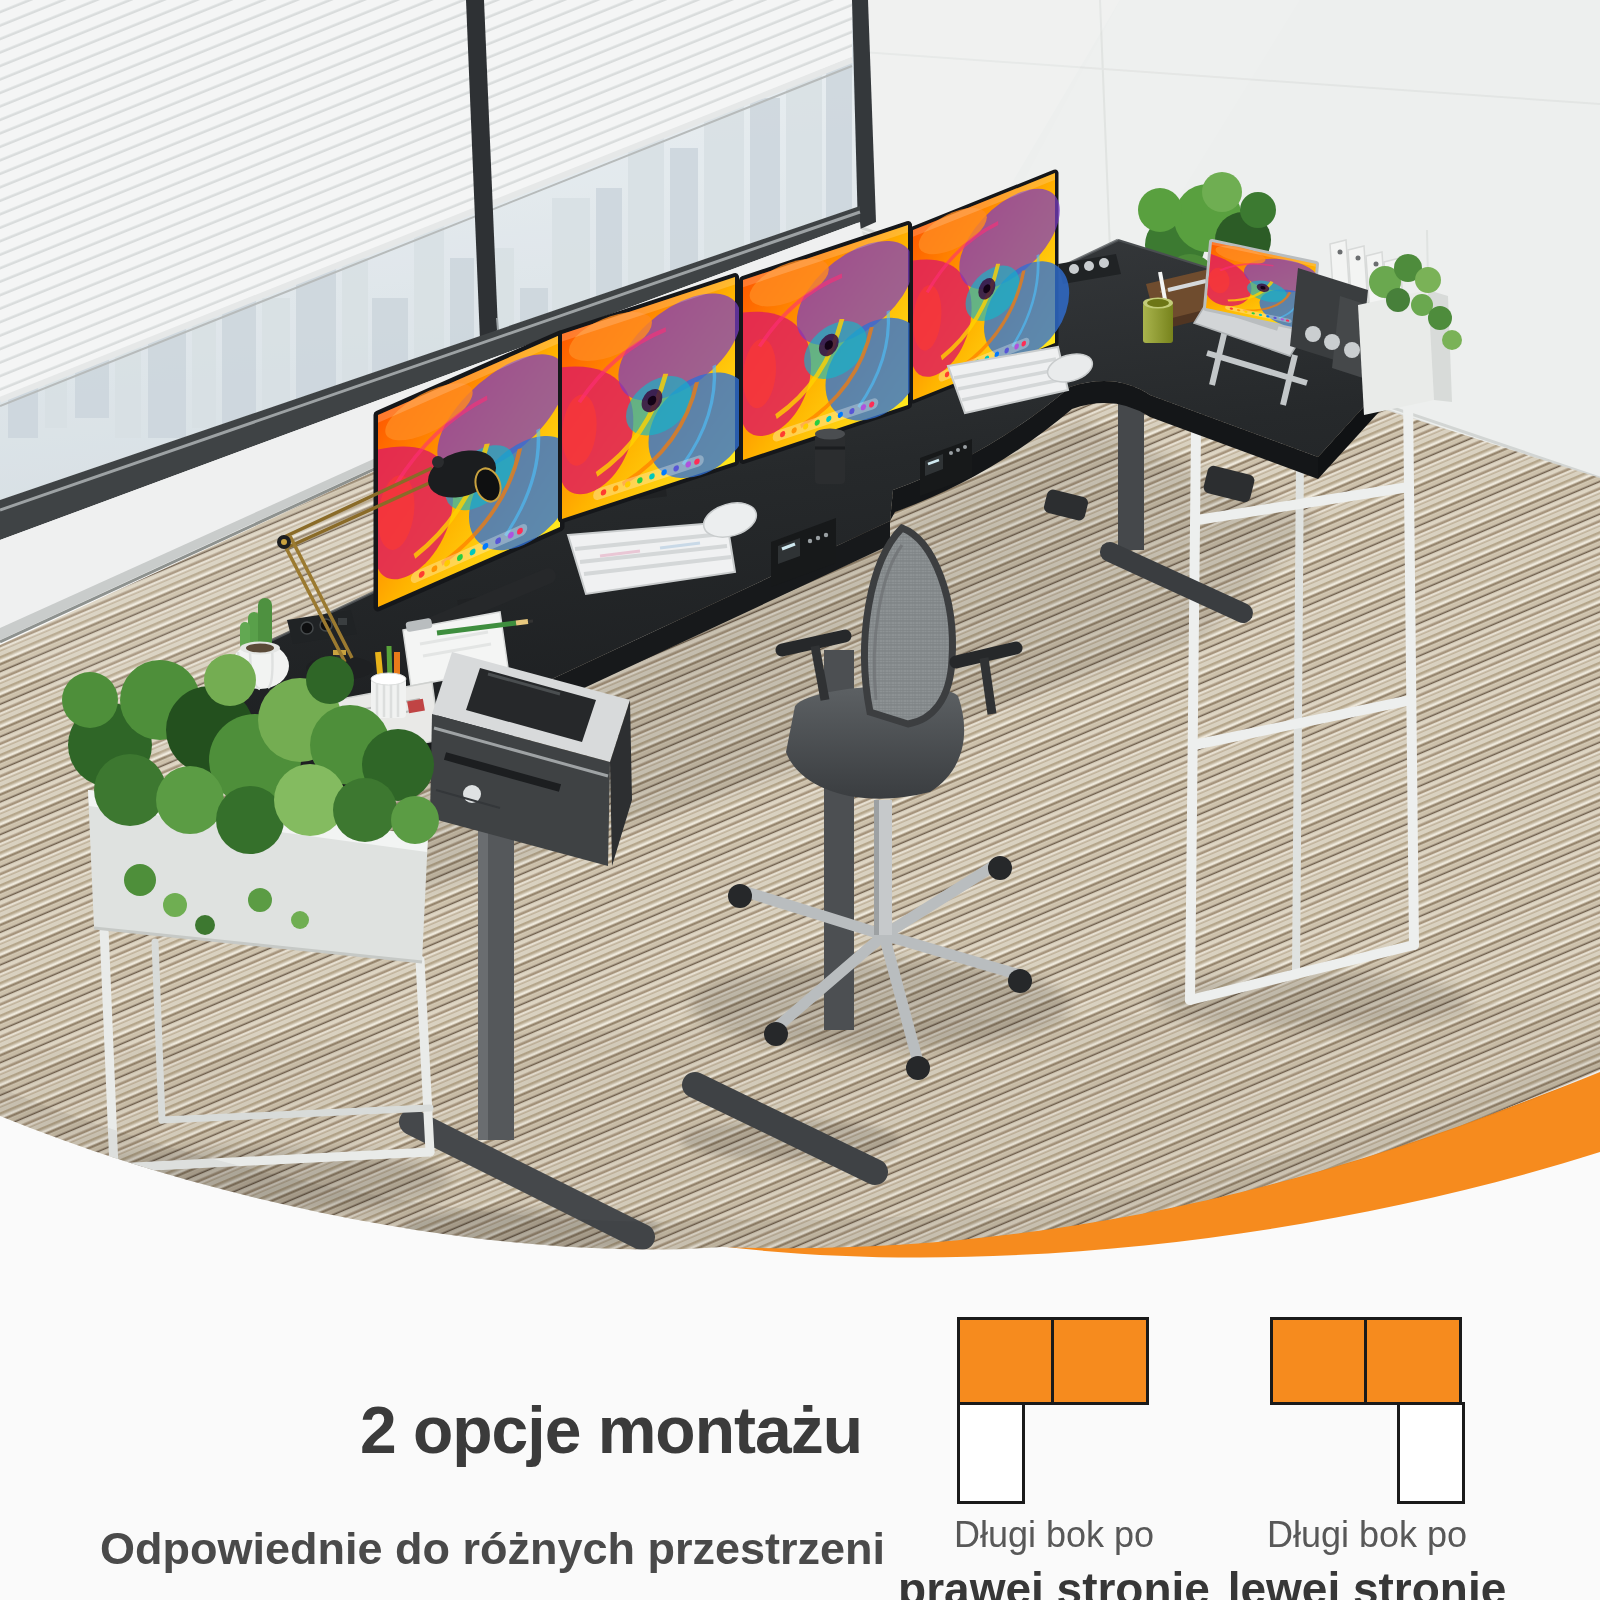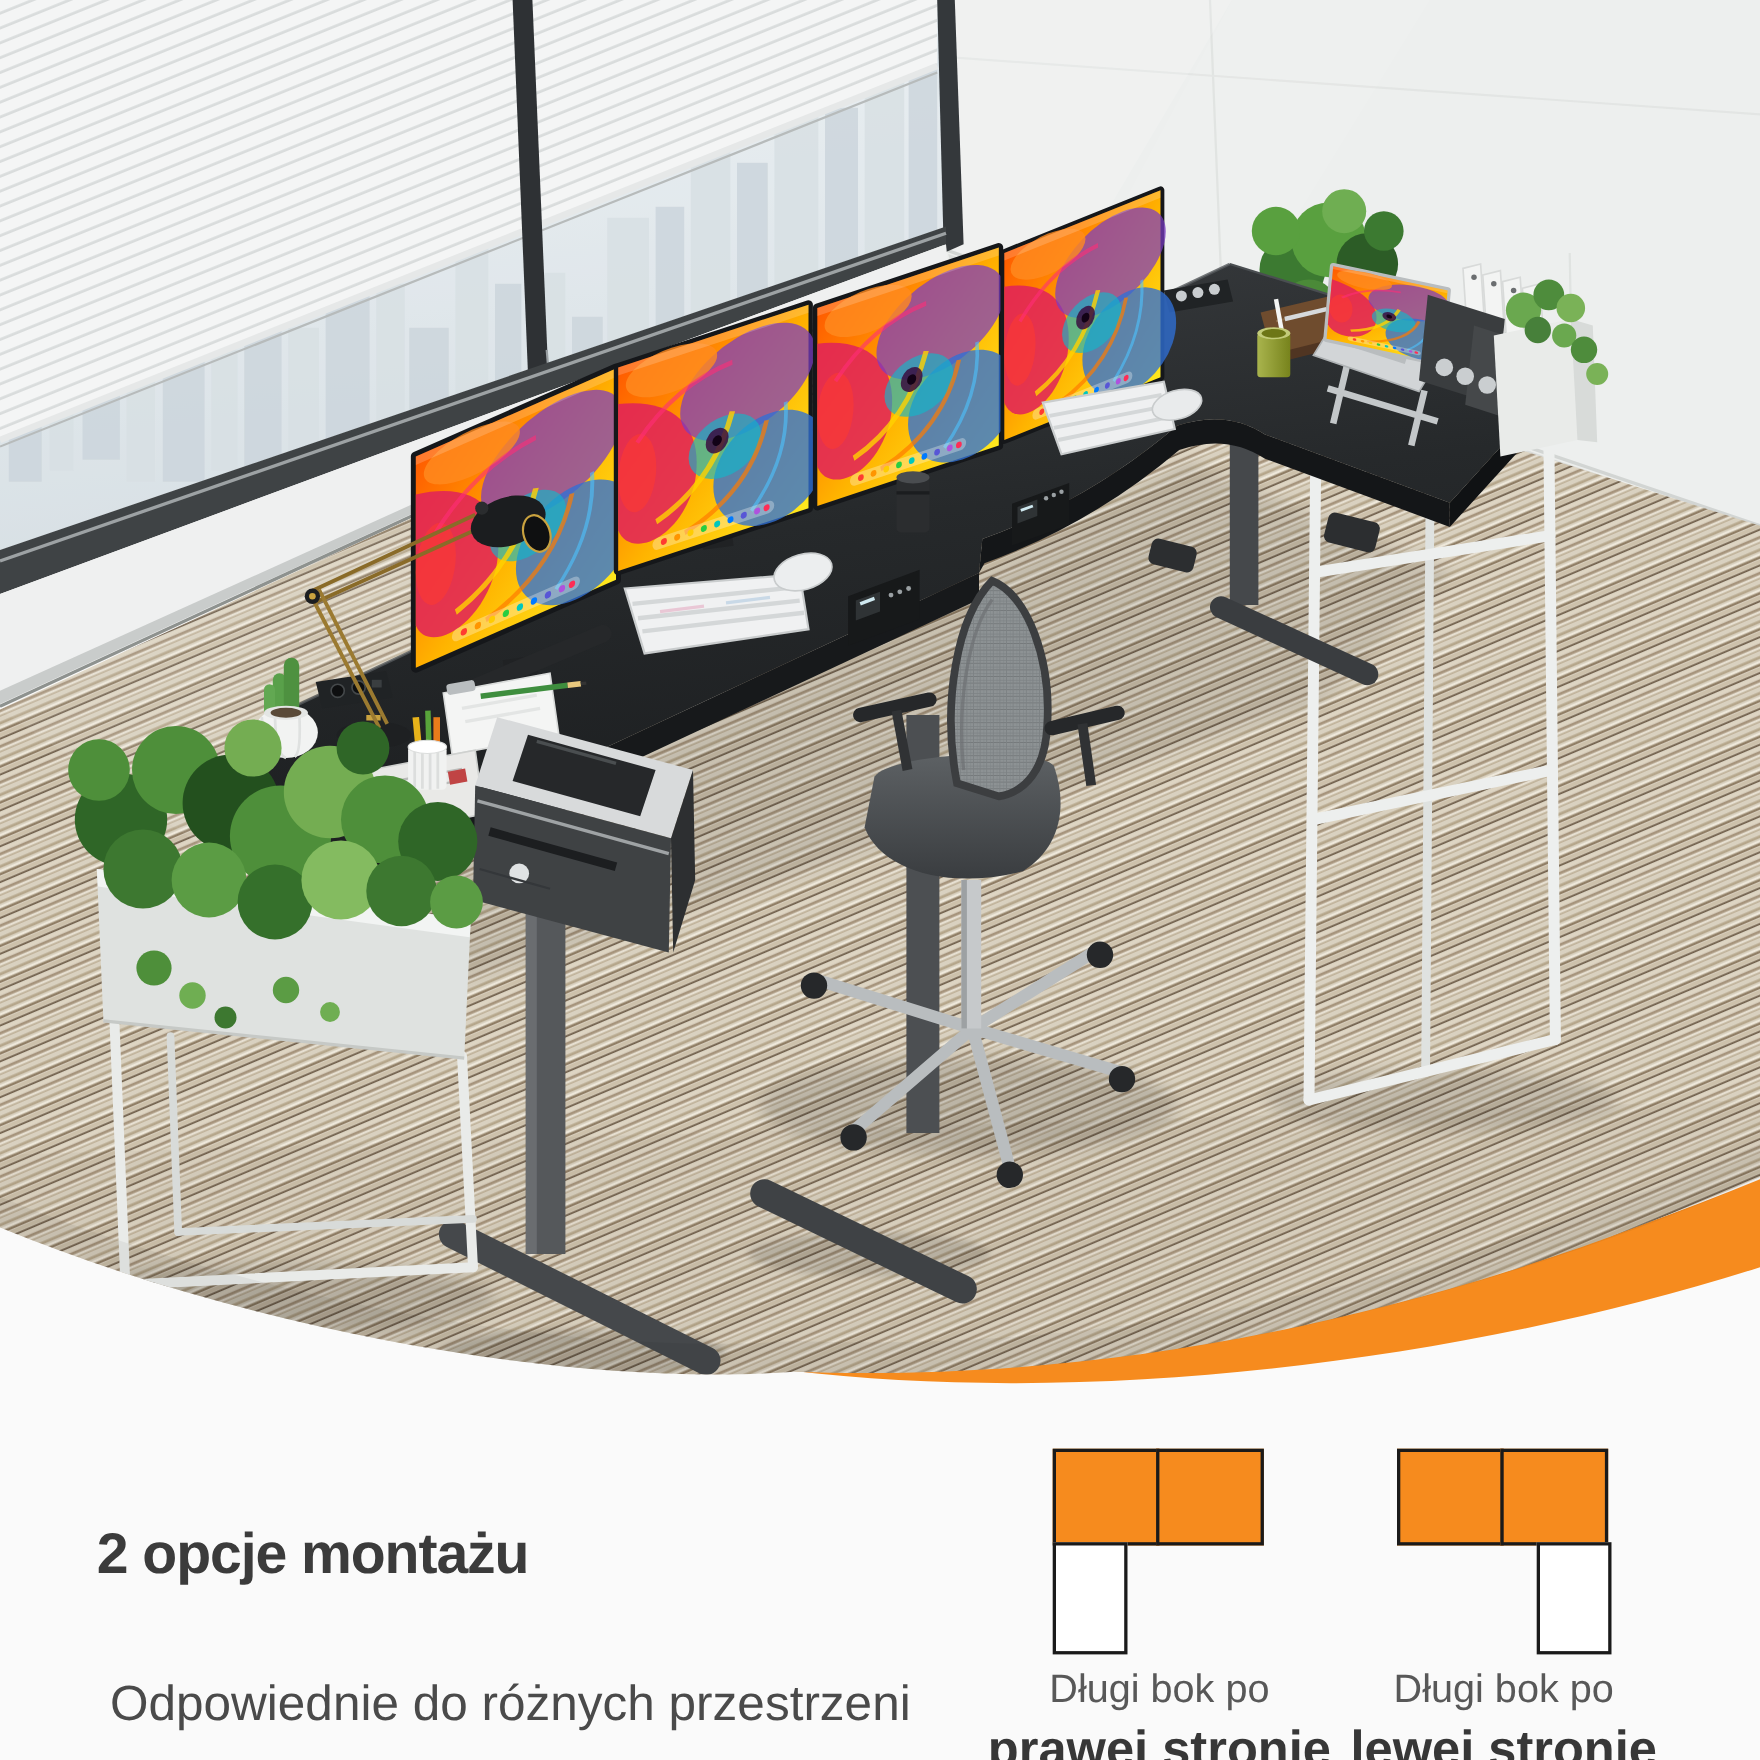--- a/index.html
+++ b/index.html
@@ -7,26 +7,26 @@
     --diagram-label:#585858; --diagram-label-bold:#373737; --diagram-border:#1a1a1a; --diagram-cell-white:#ffffff;
   }
   html,body{margin:0;padding:0;}
   body{
     width:1600px;height:1600px;position:relative;overflow:hidden;
     background:var(--background);
     font-family:"Liberation Sans","DejaVu Sans",sans-serif;
   }
   #scene{position:absolute;left:0;top:0;width:1600px;height:1600px;display:block;}
   .caption-heading{
-    position:absolute;left:88px;top:1348px;width:760px;
-    font-size:52px;font-weight:800;letter-spacing:-1px;color:var(--heading-text);
+    position:absolute;left:102px;top:1348px;width:760px;
+    font-size:66px;font-weight:800;letter-spacing:-1px;color:var(--heading-text);text-align:right;
   }
   .caption-subtitle{
     position:absolute;left:100px;top:1478px;width:900px;
-    font-size:45px;font-weight:400;color:var(--subtitle-text);
+    font-size:45px;font-weight:700;color:var(--subtitle-text);
   }
   .diagram{position:absolute;}
   .diagram .bar{
     position:absolute;left:0;top:0;display:flex;box-sizing:border-box;
   }
   .diagram .cell{
     box-sizing:border-box;border:3px solid var(--diagram-border);
     background:var(--accent);width:97px;height:88px;
   }
   .diagram .cell + .cell{margin-left:-3px;width:98px;}

